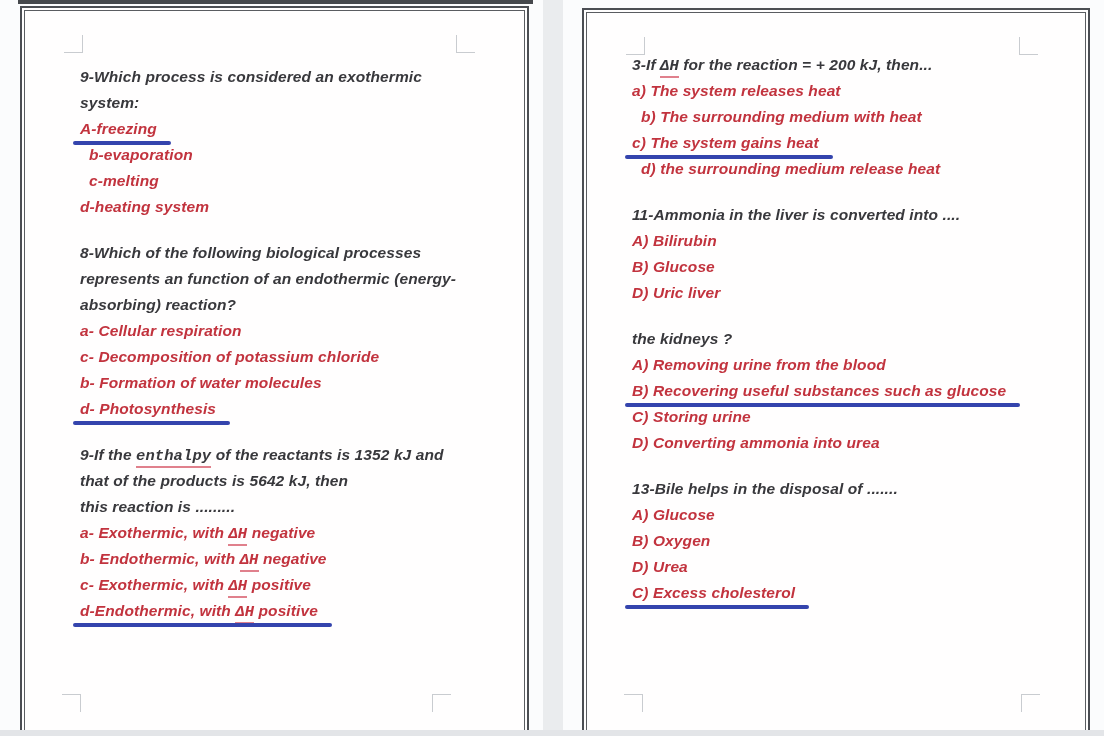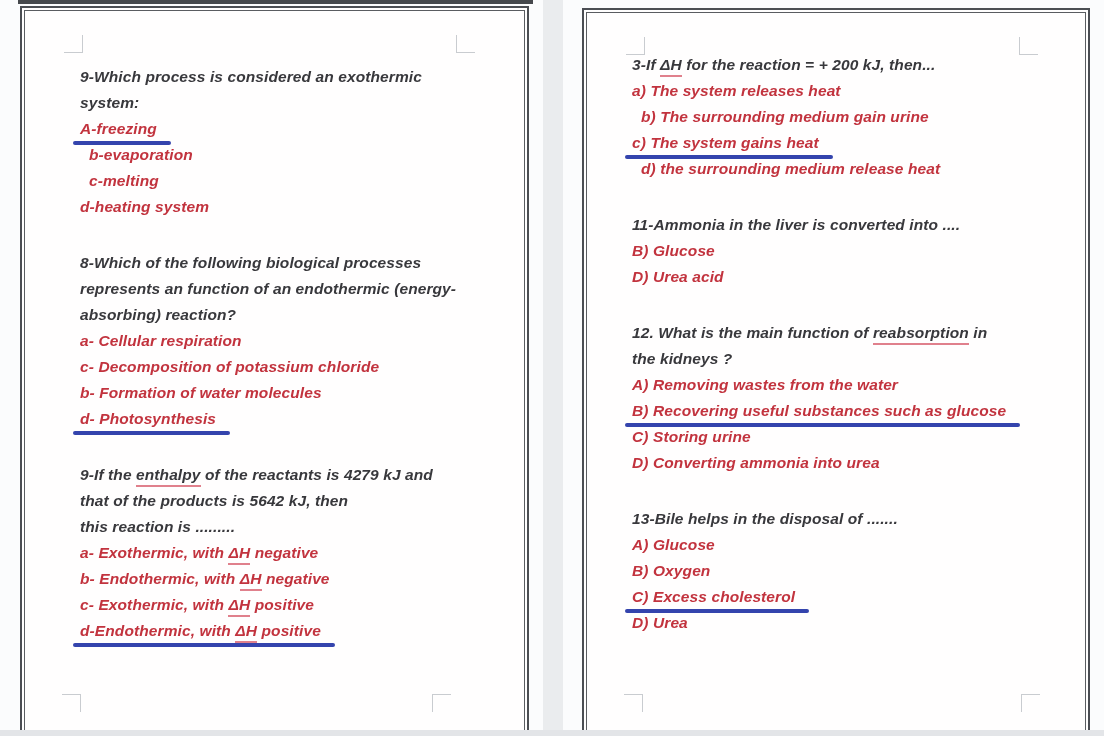--- a/index.html
+++ b/index.html
@@ -34,35 +34,36 @@
   .mark.tl{border-right:1px solid #c9ccd0;border-bottom:1px solid #c9ccd0;}
   .mark.tr{border-left:1px solid #c9ccd0;border-bottom:1px solid #c9ccd0;}
   .mark.bl{border-right:1px solid #c9ccd0;border-top:1px solid #c9ccd0;}
   .mark.br{border-left:1px solid #c9ccd0;border-top:1px solid #c9ccd0;}
   .page-text{
     position:absolute;inset:0;z-index:3;
     font-style:italic;font-weight:bold;font-size:15.5px;
     letter-spacing:0.1px;
   }
   .qblock{margin:0;}
-  .qblock + .qblock{margin-top:30px;}
+  .qblock + .qblock{margin-top:20px;}
   .line{
     white-space:nowrap;height:26px;line-height:26px;
   }
   .line.q{color:var(--qc,#38383c);}
   .line.r{color:var(--rc,#c2333e);}
   .line.ind{padding-left:9px;}
   .ansu{position:relative;display:inline-block;}
   .ansu::after{
     content:"";position:absolute;left:-7px;right:-14px;bottom:-3px;
     height:4px;background:var(--au,#3444ad);border-radius:2px;
   }
   .pinku{
     display:inline-block;line-height:20px;
     border-bottom:2.5px solid var(--tu,#e0808c);
+    font-family:Liberation Mono, monospace;
   }
 </style>
 </head>
 <body style="--qc: #38383c; --rc: #c2333e; --au: #3444ad; --tu: #e0808c;">
 
 <div class="gutter" style="left:543px"></div>
 <div class="top-dark-edge"></div>
 
 <div class="page" style="left:20px;top:6px;width:509px;height:734px">
   <div class="page-frame"></div>
@@ -82,61 +83,61 @@
       <div class="qblock">
         <div class="line q"><span><span>8-Which of the following biological processes</span></span></div>
         <div class="line q"><span><span>represents an function of an endothermic (energy-</span></span></div>
         <div class="line q"><span><span>absorbing) reaction?</span></span></div>
         <div class="line r"><span><span>a- Cellular respiration</span></span></div>
         <div class="line r"><span><span>c- Decomposition of potassium chloride</span></span></div>
         <div class="line r"><span><span>b- Formation of water molecules</span></span></div>
         <div class="line r"><span class="ansu"><span>d- Photosynthesis</span></span></div>
       </div>
       <div class="qblock">
-        <div class="line q"><span><span>9-If the </span><span class="pinku">enthalpy</span><span> of the reactants is 4279 kJ and</span></span></div>
+        <div class="line q"><span><span>9-If the </span><span class="pinku">enthalpy</span><span> of the reactants is 1352 kJ and</span></span></div>
         <div class="line q"><span><span>that of the products is 5642 kJ, then</span></span></div>
         <div class="line q"><span><span>this reaction is .........</span></span></div>
         <div class="line r"><span><span>a- Exothermic, with </span><span class="pinku">ΔH</span><span> negative</span></span></div>
         <div class="line r"><span><span>b- Endothermic, with </span><span class="pinku">ΔH</span><span> negative</span></span></div>
         <div class="line r"><span><span>c- Exothermic, with </span><span class="pinku">ΔH</span><span> positive</span></span></div>
         <div class="line r"><span class="ansu"><span>d-Endothermic, with </span><span class="pinku">ΔH</span><span> positive</span></span></div>
       </div>
     </div>
 </div>
 
 <div class="page" style="left:582px;top:8px;width:508px;height:732px">
   <div class="page-frame"></div>
   <div class="mark tl" style="left:42px;top:27px"></div>
   <div class="mark tr" style="right:50px;top:27px"></div>
   <div class="mark bl" style="left:40px;top:684px"></div>
   <div class="mark br" style="right:48px;top:684px"></div>
   <div class="page-text" style="padding:42px 0 0 48px">
       <div class="qblock">
         <div class="line q"><span><span>3-If </span><span class="pinku">ΔH</span><span> for the reaction = + 200 kJ, then...</span></span></div>
         <div class="line r"><span><span>a) The system releases heat</span></span></div>
-        <div class="line r ind"><span><span>b) The surrounding medium gain urine</span></span></div>
+        <div class="line r ind"><span><span>b) The surrounding medium with heat</span></span></div>
         <div class="line r"><span class="ansu"><span>c) The system gains heat</span></span></div>
         <div class="line r ind"><span><span>d) the surrounding medium release heat</span></span></div>
       </div>
       <div class="qblock">
         <div class="line q"><span><span>11-Ammonia in the liver is converted into ....</span></span></div>
+        <div class="line r"><span><span>A) Bilirubin</span></span></div>
         <div class="line r"><span><span>B) Glucose</span></span></div>
-        <div class="line r"><span><span>D) Urea acid</span></span></div>
+        <div class="line r"><span><span>D) Uric liver</span></span></div>
       </div>
       <div class="qblock">
-        <div class="line q"><span><span>12. What is the main function of </span><span class="pinku">reabsorption</span><span> in</span></span></div>
         <div class="line q"><span><span>the kidneys ?</span></span></div>
-        <div class="line r"><span><span>A) Removing wastes from the water</span></span></div>
+        <div class="line r"><span><span>A) Removing urine from the blood</span></span></div>
         <div class="line r"><span class="ansu"><span>B) Recovering useful substances such as glucose</span></span></div>
         <div class="line r"><span><span>C) Storing urine</span></span></div>
         <div class="line r"><span><span>D) Converting ammonia into urea</span></span></div>
       </div>
       <div class="qblock">
         <div class="line q"><span><span>13-Bile helps in the disposal of .......</span></span></div>
         <div class="line r"><span><span>A) Glucose</span></span></div>
         <div class="line r"><span><span>B) Oxygen</span></span></div>
+        <div class="line r"><span><span>D) Urea</span></span></div>
         <div class="line r"><span class="ansu"><span>C) Excess cholesterol</span></span></div>
-        <div class="line r"><span><span>D) Urea</span></span></div>
       </div>
     </div>
 </div>
 
 <div class="bottom-strip"></div>
 
 </body></html>

